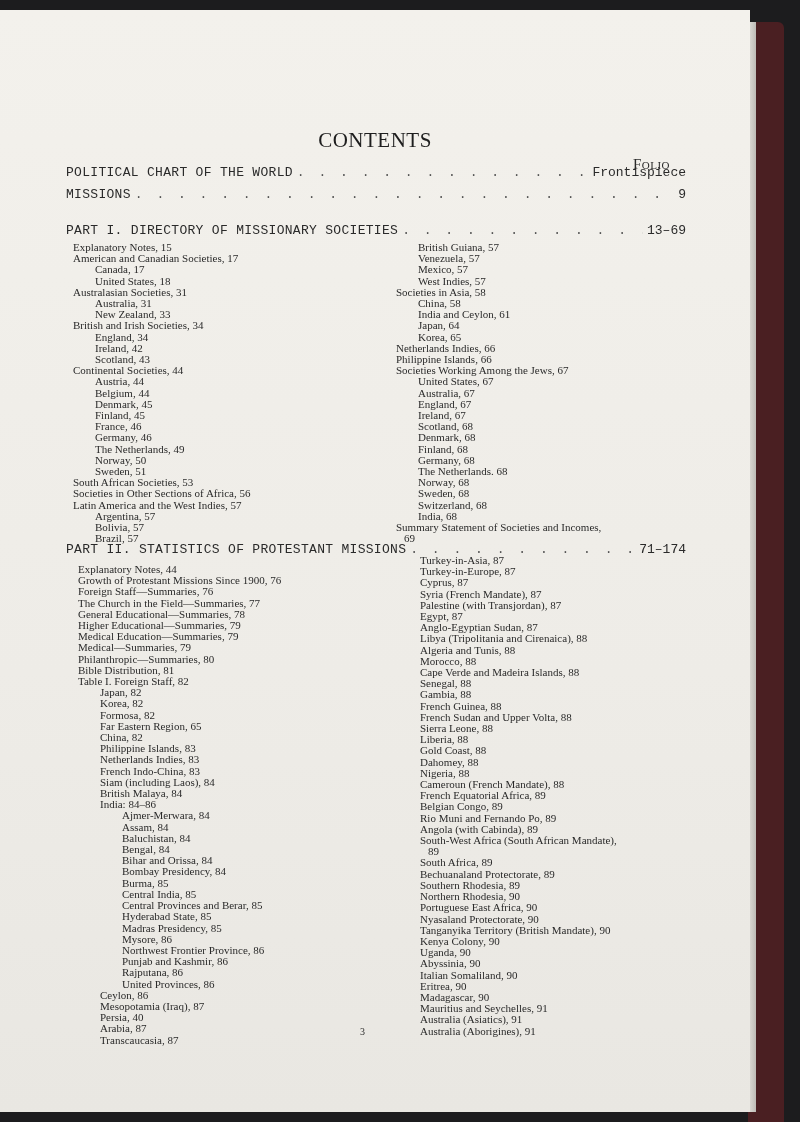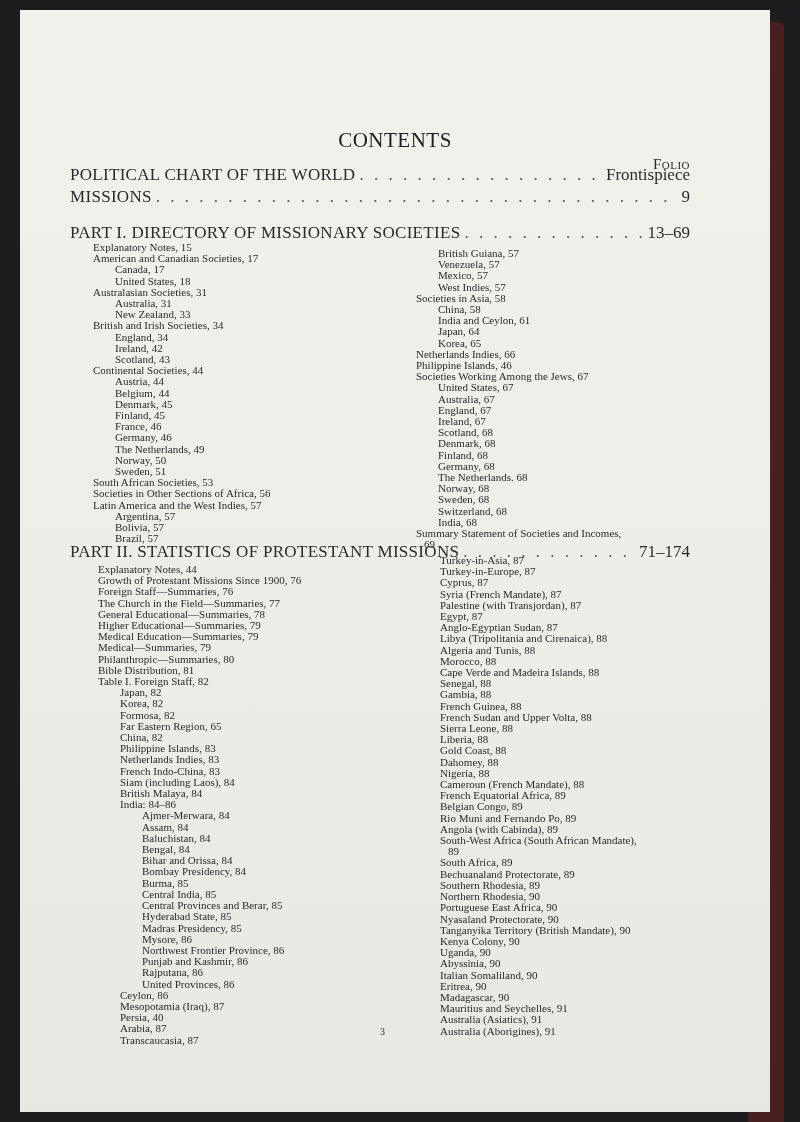--- a/index.html
+++ b/index.html
@@ -13,33 +13,32 @@
       position:absolute; left:748px; top:22px; width:36px; height:1100px;
       background:#4a1f22; border-radius:0 6px 0 0;
     }
     .page-stack {
       position:absolute; left:730px; top:22px; width:26px; height:1090px;
       background:linear-gradient(90deg,#e9e7e2,#cfcdc8 40%,#eceae5 60%,#bdbbb6);
     }
     .page {
       position:absolute; left:0; top:10px; width:750px; height:1102px;
       background:linear-gradient(180deg,#f3f1ec 0%,#eeece7 60%,#e9e7e2 100%);
-      margin-left:20px;
     }
     .title {
       position:absolute; left:0; width:750px; top:118px; text-align:center;
       font-size:21px; letter-spacing:0.5px; color:#1e1e1e;
     }
     .folio {
       position:absolute; right:80px; top:146px; font-size:15px;
       font-variant:small-caps; letter-spacing:0.5px;
     }
     .toc-line {
-      position:absolute; left:50px; width:620px; font-size:17px;
-      display:flex; align-items:baseline; white-space:nowrap;
+      position:absolute; left:66px; width:620px; font-size:13px;
+      display:flex; align-items:baseline; white-space:nowrap;font-family:Liberation Mono, monospace;
     }
     .toc-line .lbl { letter-spacing:0.3px; }
     .toc-line .dots {
       flex:1; overflow:hidden; margin:0 4px; letter-spacing:7px; color:#555;
     }
     .toc-line .dots::before {
       content:". . . . . . . . . . . . . . . . . . . . . . . . . . . . . . . . . . . . . . . . . . . . . . . . . . . . . . . . . . . .";
       letter-spacing:3px;
     }
     .toc-line .pg { text-align:center; }
@@ -103,32 +102,32 @@
       <div class="l2">The Netherlands, 49</div>
       <div class="l2">Norway, 50</div>
       <div class="l2">Sweden, 51</div>
       <div class="l1">South African Societies, 53</div>
       <div class="l1">Societies in Other Sections of Africa, 56</div>
       <div class="l1">Latin America and the West Indies, 57</div>
       <div class="l2">Argentina, 57</div>
       <div class="l2">Bolivia, 57</div>
       <div class="l2">Brazil, 57</div>
     </div>
-  <div class="col" id="p1r" style="left:396px; top:238px">
+  <div class="col" id="p1r" style="left:396px; top:232px">
       <div class="l2">British Guiana, 57</div>
       <div class="l2">Venezuela, 57</div>
       <div class="l2">Mexico, 57</div>
       <div class="l2">West Indies, 57</div>
       <div class="l1">Societies in Asia, 58</div>
       <div class="l2">China, 58</div>
       <div class="l2">India and Ceylon, 61</div>
       <div class="l2">Japan, 64</div>
       <div class="l2">Korea, 65</div>
       <div class="l1">Netherlands Indies, 66</div>
-      <div class="l1">Philippine Islands, 46</div>
+      <div class="l1">Philippine Islands, 66</div>
       <div class="l1">Societies Working Among the Jews, 67</div>
       <div class="l2">United States, 67</div>
       <div class="l2">Australia, 67</div>
       <div class="l2">England, 67</div>
       <div class="l2">Ireland, 67</div>
       <div class="l2">Scotland, 68</div>
       <div class="l2">Denmark, 68</div>
       <div class="l2">Finland, 68</div>
       <div class="l2">Germany, 68</div>
       <div class="l2">The Netherlands. 68</div>

